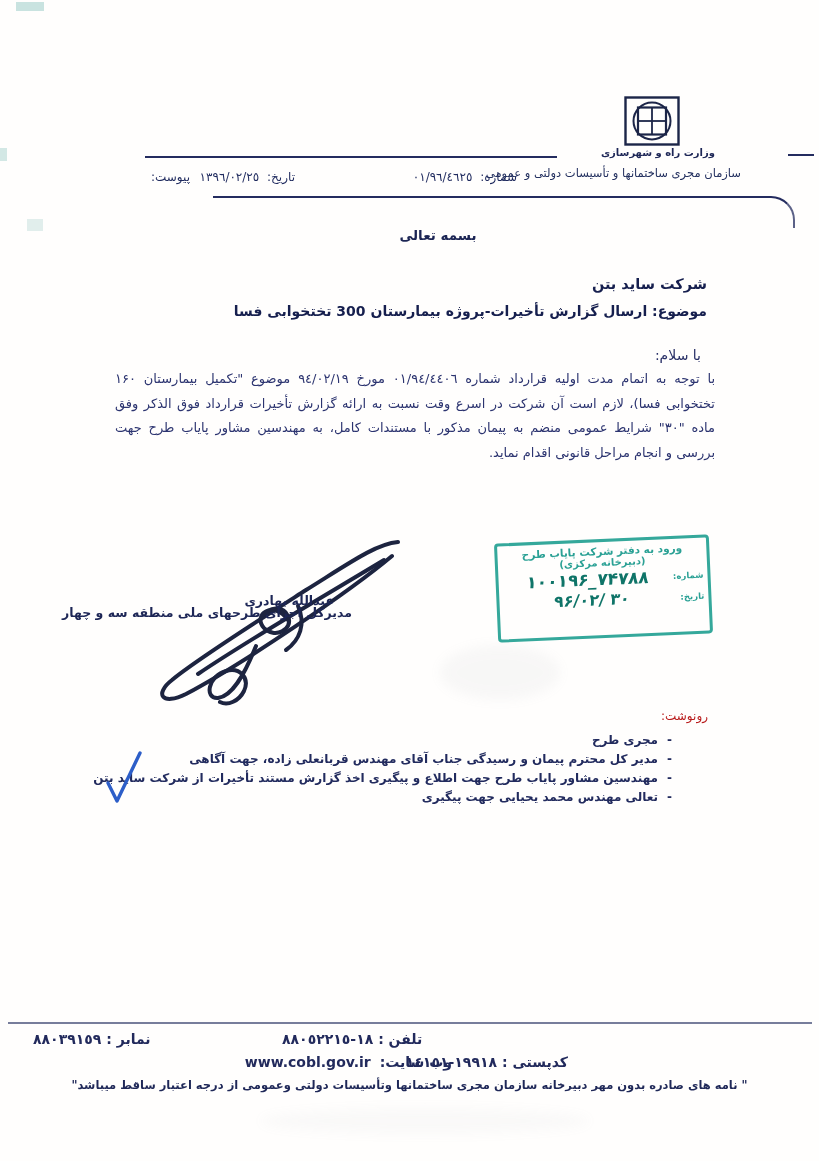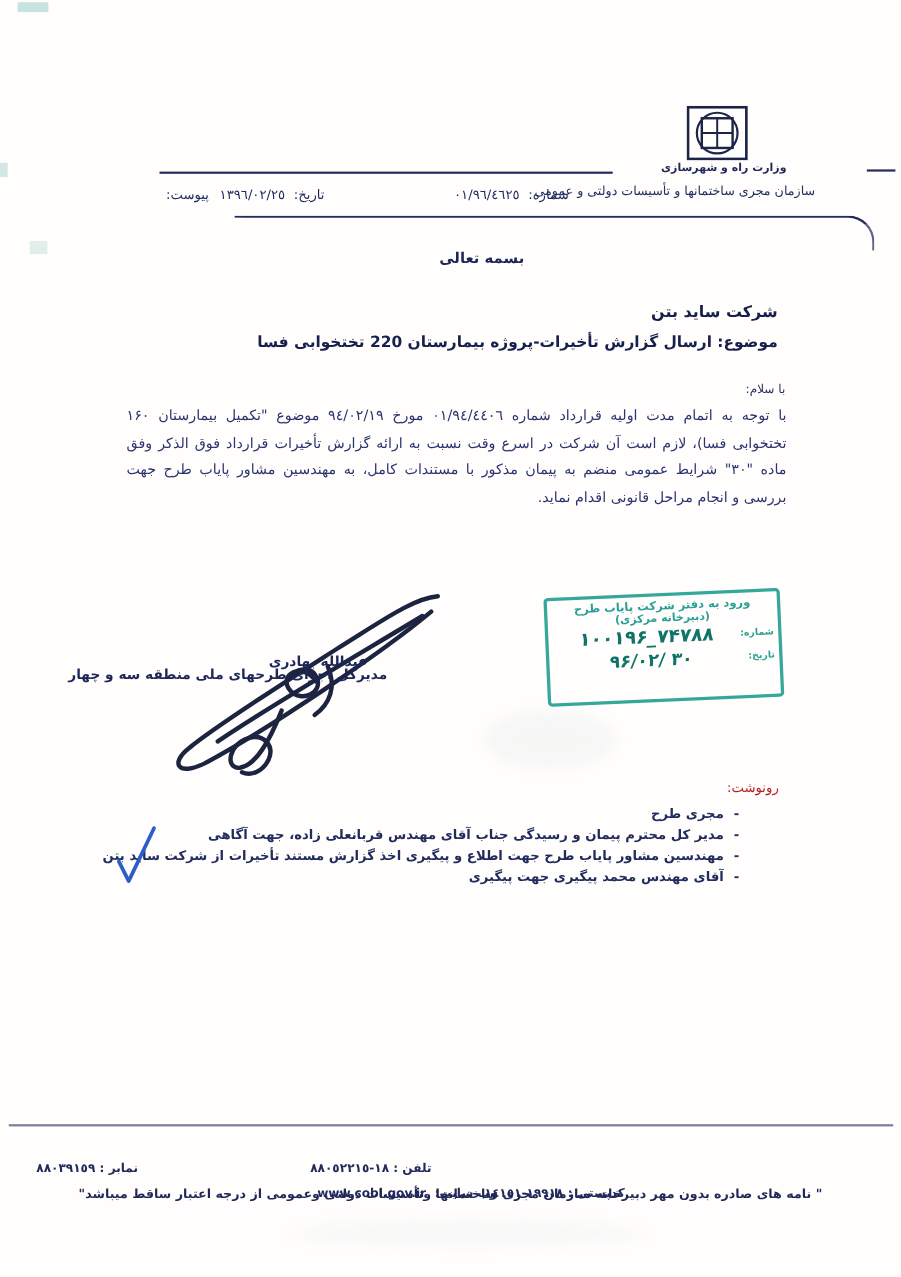--- a/index.html
+++ b/index.html
@@ -23,21 +23,21 @@
     border-top:2.5px solid #242c5f;border-right:2.5px solid rgba(36,44,95,.75);
     border-top-right-radius:24px;
   }
   .field{top:170px;font-size:12px;font-weight:normal;color:#1f2a5e;}
   .field .val{padding-right:4px;}
 
   .besmellah{left:358px;top:227px;width:160px;text-align:center;font-size:13.5px;font-weight:bold;color:#1c2554;}
 
   .recipient{right:112px;top:276px;font-size:14.5px;font-weight:bold;color:#161f4e;}
   .subject{right:112px;top:303px;font-size:14px;font-weight:bold;color:#161f4e;}
-  .salutation{right:105px;top:347px;font-size:11px;}
+  .salutation{right:118px;top:347px;font-size:14px;}
   .bodytext{
     right:104px;top:367px;width:600px;font-size:13px;line-height:24.6px;
     text-align:justify;color:#2c3470;
   }
 
   .signame{right:485px;top:581px;font-size:12.5px;font-weight:bold;color:#1d2656;margin-top:12px;}
   .sigtitle{right:467px;top:605px;font-size:12.5px;font-weight:bold;color:#1d2656;}
 
   .stamp{
     left:496px;top:539px;width:215px;height:99px;
@@ -54,21 +54,21 @@
     font-size:17px;font-weight:bold;letter-spacing:2px;
     color:#0f7468;transform:skewX(-8deg);
   }
   .stamp .hand.date{font-size:16px;}
 
   .cclabel{right:111px;top:709px;font-size:12px;color:#b91c1c;}
   .ccitem{display:flex;direction:rtl;gap:9px;font-size:12px;font-weight:bold;color:#222b5e;}
   .ccitem .dash{font-weight:bold;}
 
   .fsep{left:8px;top:1022px;width:804px;height:2px;background:#49517a;opacity:.75;}
-  .foot{font-size:11px;font-weight:bold;color:#222a5c;margin-top:24px;}
+  .foot{font-size:14px;font-weight:bold;color:#222a5c;}
   .addr{right:24px;top:1031px;}
   .phone{left:282px;top:1031px;}
   .fax{left:33px;top:1031px;}
   .postal{right:251px;top:1054px;}
   .website{right:367px;top:1054px;}
   .weburl{direction:ltr;unicode-bidi:embed;font-weight:bold;padding:0 4px;}
   .disclaimer{left:0;top:1078px;width:100%;text-align:center;font-size:11.5px;font-weight:bold;color:#1f2858;}
 
   .chip{background:#bcdcd8;}
   .smudge{background:#9aa0a6;filter:blur(6px);border-radius:50%;}
@@ -108,21 +108,21 @@
   </div>
   <div class="abs rtl nowrap field" style="right:629px">
     <span>پیوست:</span>
   </div>
 
   <div class="abs frame2"></div>
 
   <div class="abs besmellah">بسمه تعالی</div>
 
   <div class="abs rtl nowrap recipient">شرکت ساید بتن</div>
-  <div class="abs rtl nowrap subject">موضوع: ارسال گزارش تأخیرات-پروژه بیمارستان 220 تختخوابی فسا</div>
+  <div class="abs rtl nowrap subject">موضوع: ارسال گزارش تأخیرات-پروژه بیمارستان 300 تختخوابی فسا</div>
   <div class="abs rtl nowrap salutation">با سلام:</div>
   <div class="abs rtl bodytext">با توجه به اتمام مدت اولیه قرارداد شماره ٠١/٩٤/٤٤٠٦ مورخ ٩٤/٠٢/١٩ موضوع "تکمیل بیمارستان ۱۶۰ تختخوابی فسا)، لازم است آن شرکت در اسرع وقت نسبت به ارائه گزارش تأخیرات قرارداد فوق الذکر وفق ماده "٣٠" شرایط عمومی منضم به پیمان مذکور با مستندات کامل، به مهندسین مشاور پایاب طرح جهت بررسی و انجام مراحل قانونی اقدام نماید.</div>
 
   <svg class="abs" style="left:136px;top:528px" width="275" height="185" viewBox="0 0 275 185">
     <g fill="none" stroke="#1d2440" stroke-width="4" stroke-linecap="round">
       <path d="M 262 14 C 240 16, 215 34, 170 62 C 120 94, 60 132, 36 152 C 18 166, 26 178, 50 166 C 108 135, 213 64, 256 28"></path>
       <path d="M 248 32 C 195 64, 112 112, 62 146"></path>
       <path d="M 152 92 C 138 72, 116 86, 128 100 C 138 111, 158 102, 152 88 C 147 77, 133 79, 127 88"></path>
       <path d="M 162 78 C 170 96, 164 112, 150 122"></path>
       <path d="M 120 118 C 108 148, 96 168, 82 170 C 68 171, 72 148, 90 143 C 104 139, 114 150, 108 163 C 103 173, 92 178, 84 174"></path>
@@ -153,21 +153,21 @@
   <div class="abs ccitem nowrap" style="right:147px;top:752px">
     <span class="dash">-</span>
     <span>مدیر کل محترم پیمان و رسیدگی جناب آقای مهندس قربانعلی زاده، جهت آگاهی</span>
   </div>
   <div class="abs ccitem nowrap" style="right:147px;top:771px">
     <span class="dash">-</span>
     <span>مهندسین مشاور پایاب طرح جهت اطلاع و پیگیری اخذ گزارش مستند تأخیرات از شرکت ساید بتن</span>
   </div>
   <div class="abs ccitem nowrap" style="right:147px;top:790px">
     <span class="dash">-</span>
-    <span>آقای مهندس محمد پیگیری جهت پیگیری</span>
+    <span>تعالی مهندس محمد یحیایی جهت پیگیری</span>
   </div>
 
   <svg class="abs" style="left:104px;top:749px" width="40" height="58" viewBox="0 0 40 58">
     <polyline points="4,34 13,52 36,4" fill="none" stroke="#2d5ec8" stroke-width="3.4" stroke-linecap="round" stroke-linejoin="round"></polyline>
   </svg>
 
   <div class="abs fsep"></div>
   <div class="abs rtl nowrap foot phone">تلفن : ١٨-٨٨٠٥٢٢١٥</div>
   <div class="abs rtl nowrap foot fax">نمابر : ٨٨٠٣٩١٥٩</div>
   <div class="abs rtl nowrap foot postal">کدپستی : ١٩٩١٨-١٤١٥١</div>

